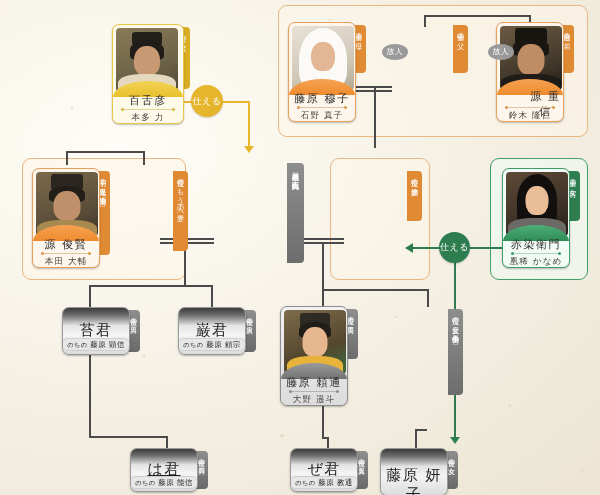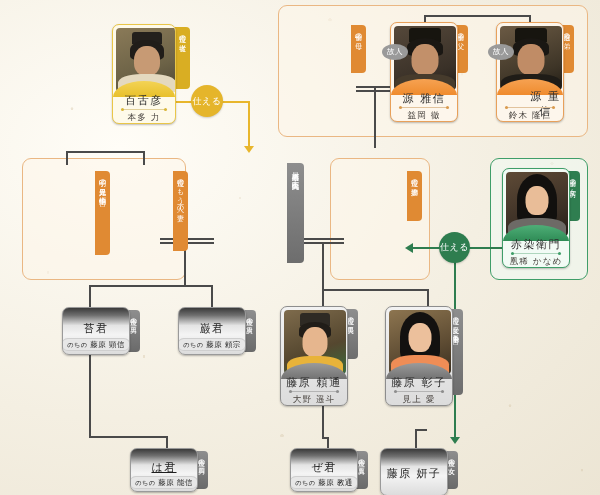--- a/index.html
+++ b/index.html
@@ -207,21 +207,21 @@
     border: 1.4px solid #9a9a9a;
     box-shadow: 0 1px 2px rgba(0,0,0,0.28);
     box-sizing: border-box;
     z-index: 5;
     overflow: hidden;
   }
   .pcard .nm {
     position: absolute;
     left: 0; right: 0;
     text-align: center;
-    font-size: 11px;
+    font-size: 15px;
     letter-spacing: 1.4px;
     color: #1f1f1f;
     font-family: "DejaVu Serif", "Liberation Serif", serif;
   }
   .pcard .later {
     position: absolute;
     left: 50%;
     transform: translateX(-50%);
     background: #e7e7e7;
     border-radius: 8px;
@@ -385,58 +385,56 @@
 
   <div class="badge gold" style="left:191px; top:85px; width:32px; height:32px;">
     <span>仕える</span>
   </div>
   <div class="badge green" style="left:439px; top:232px; width:31px; height:31px;">
     <span>仕える</span>
   </div>
 
   <div class="card yellow" style="left:112px; top:24px; width:78px; height:100px;">
     <div class="tab" style="height:62px;">道長の従者</div>
-    <div class="body" style="width:64px; height:100px;">
+    <div class="body" style="width:72px; height:100px;">
       <div class="photo" style="width:62px; height:64px;">
         <div class="pp">
           <div class="bg" style="background:linear-gradient(160deg,#8a7a58,#6d6347 60%,#4e4735);"></div>
           <div class="cap" style="top:4px; width:30px; height:12px; background:#23201c;"></div>
           <div class="hair" style="top:12px; width:34px; height:20px; background:#201d19;"></div>
           <div class="head" style="top:18px; width:26px; height:30px; background:#c79a74;"></div>
           <div class="robe" style="top:46px; width:58px; height:22px; background:#e4d9bf;"></div>
         </div>
       </div>
       <div class="swoosh" style="top:56px;"></div>
       <div class="nm" style="top:68px;">百舌彦</div>
       <div class="sep" style="left:9px; right:9px; top:84px;"></div>
       <div class="ac" style="top:87px;">本多 力</div>
     </div>
   </div>
 
   <div class="card orange" style="left:288px; top:22px; width:78px; height:100px;">
     <div class="tab" style="height:48px;">倫子の母</div>
-  </div>
-
-  <div class="card orange" style="left:390px; top:22px; width:78px; height:100px;">
-    <div class="tab" style="height:48px;">倫子の父</div>
     <div class="body" style="width:68px; height:100px;">
       <div class="photo" style="width:62px; height:64px;">
         <div class="pp">
-          <div class="bg" style="background:linear-gradient(160deg,#55483a,#3a3128 70%,#241f19);"></div>
-          <div class="cap" style="top:2px; width:32px; height:14px; background:#17150f;"></div>
-          <div class="hair" style="top:12px; width:36px; height:18px; background:#1a1713;"></div>
-          <div class="head" style="top:18px; width:27px; height:31px; background:#c2906a;"></div>
-          <div class="robe" style="top:48px; width:60px; height:20px; background:#463b2c;"></div>
+          <div class="bg" style="background:linear-gradient(160deg,#e8e2d6,#cfc6b6 65%,#b4a995);"></div>
+          <div class="veil" style="top:2px; width:48px; height:62px; background:#fbfaf6;"></div>
+          <div class="head" style="top:16px; width:24px; height:29px; background:#e3b795;"></div>
         </div>
       </div>
       <div class="swoosh" style="top:56px;"></div>
-      <div class="nm" style="top:68px;">源 雅信</div>
+      <div class="nm" style="top:68px;">藤原 穆子</div>
       <div class="sep" style="left:9px; right:9px; top:84px;"></div>
-      <div class="ac" style="top:87px;">益岡 徹</div>
-    </div>
+      <div class="ac" style="top:87px;">石野 真子</div>
+    </div>
+  </div>
+
+  <div class="card orange" style="left:390px; top:22px; width:78px; height:100px;">
+    <div class="tab" style="height:48px;">倫子の父</div>
     <div class="pill" style="left:-8px; top:22px; width:26px; height:16px; border-radius:50%;">故人</div>
   </div>
 
   <div class="card orange" style="left:496px; top:22px; width:78px; height:100px;">
     <div class="tab" style="height:48px;">雅信の弟</div>
     <div class="body" style="width:68px; height:100px;">
       <div class="photo" style="width:62px; height:64px;">
         <div class="pp">
           <div class="bg" style="background:linear-gradient(160deg,#6b5a44,#3e3527 70%,#221d15);"></div>
           <div class="cap" style="top:2px; width:32px; height:14px; background:#17150f;"></div>
@@ -448,20 +446,35 @@
       <div class="swoosh" style="top:56px;"></div>
       <div class="nm" style="top:66px;margin-left:31px;">源 重信</div>
       <div class="sep" style="left:9px; right:9px; top:84px;"></div>
       <div class="ac" style="top:87px;">鈴木 隆仁</div>
     </div>
     <div class="pill" style="left:-8px; top:22px; width:26px; height:16px; border-radius:50%;">故人</div>
   </div>
 
   <div class="card orange" style="left:32px; top:168px; width:78px; height:100px;">
     <div class="tab" style="height:84px;">明子の異母兄／権中納言</div>
+    <div class="body" style="width:68px; height:100px;">
+      <div class="photo" style="width:62px; height:64px;">
+        <div class="pp">
+          <div class="bg" style="background:linear-gradient(160deg,#7d6a4d,#5a4d38 65%,#3b3327);"></div>
+          <div class="cap" style="top:2px; width:32px; height:15px; background:#2b2720;"></div>
+          <div class="hair" style="top:14px; width:36px; height:16px; background:#221e18;"></div>
+          <div class="head" style="top:19px; width:27px; height:30px; background:#c0906b;"></div>
+          <div class="robe" style="top:48px; width:60px; height:20px; background:#a8894f;"></div>
+        </div>
+      </div>
+      <div class="swoosh" style="top:56px;"></div>
+      <div class="nm" style="top:68px;">源 俊賢</div>
+      <div class="sep" style="left:9px; right:9px; top:84px;"></div>
+      <div class="ac" style="top:87px;">本田 大輔</div>
+    </div>
   </div>
 
   <div class="card orange" style="left:110px; top:168px; width:78px; height:100px;">
     <div class="tab" style="height:80px;">道長のもう一人の妻</div>
   </div>
 
   <div class="card gray" style="left:214px; top:160px; width:90px; height:112px;">
     <div class="tab" style="width:17px; height:100px; font-size:7.4px; line-height:17px;">最高権力者／左大臣・内覧</div>
   </div>
 
@@ -501,34 +514,20 @@
       </div>
       <div class="swoosh" style="top:56px;"></div>
       <div class="nm" style="top:68px;">藤原 頼通</div>
       <div class="sep" style="left:9px; right:9px; top:84px;"></div>
       <div class="ac" style="top:87px;">大野 遥斗</div>
     </div>
   </div>
 
   <div class="card gray" style="left:385px; top:306px; width:78px; height:100px;">
     <div class="tab" style="height:86px;">道長の長女／一条天皇中宮</div>
-    <div class="body" style="width:68px; height:100px;">
-      <div class="photo" style="width:62px; height:64px;">
-        <div class="pp">
-          <div class="bg" style="background:linear-gradient(160deg,#8d7550,#5e4c33 60%,#3a2f20);"></div>
-          <div class="hair" style="top:2px; width:40px; height:50px; background:#131110;"></div>
-          <div class="head" style="top:13px; width:23px; height:29px; background:#ecc09c;"></div>
-          <div class="robe" style="top:45px; width:58px; height:23px; background:#ef8d56;"></div>
-        </div>
-      </div>
-      <div class="swoosh" style="top:56px;"></div>
-      <div class="nm" style="top:68px;">藤原 彰子</div>
-      <div class="sep" style="left:9px; right:9px; top:84px;"></div>
-      <div class="ac" style="top:87px;">見上 愛</div>
-    </div>
   </div>
 
   <div class="pcard" style="left:62px; top:307px; width:78px; height:48px;">
     <div class="tab" style="height:42px;">道長の三男</div>
     <div class="body" style="width:68px; height:48px;">
       <div class="nm" style="top:13px;">苔君</div>
       <div class="later" style="top:30px;">
         <span class="small">のちの</span>
         <span>藤原 顕信</span>
       </div>

